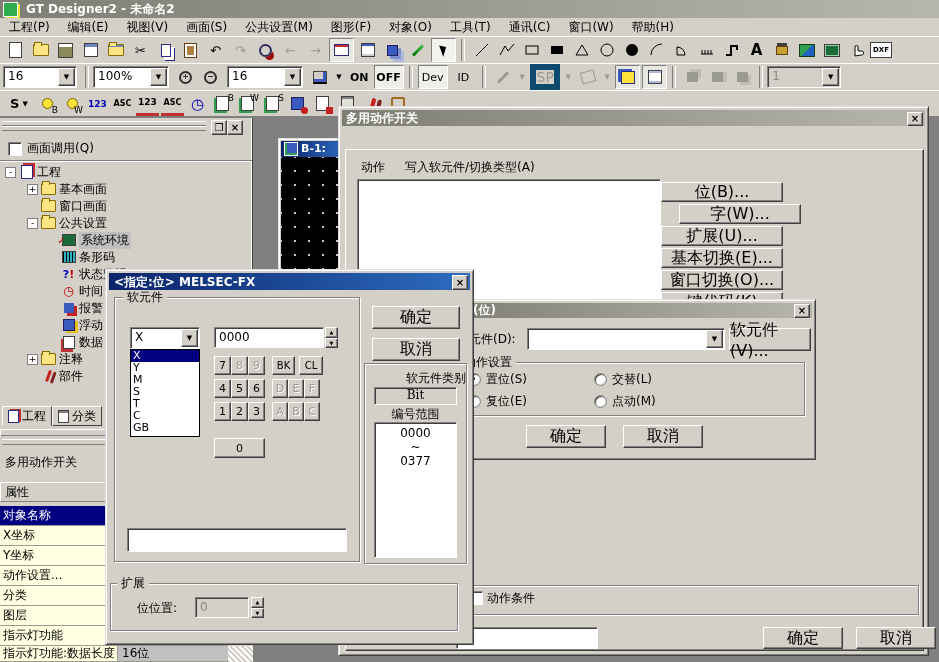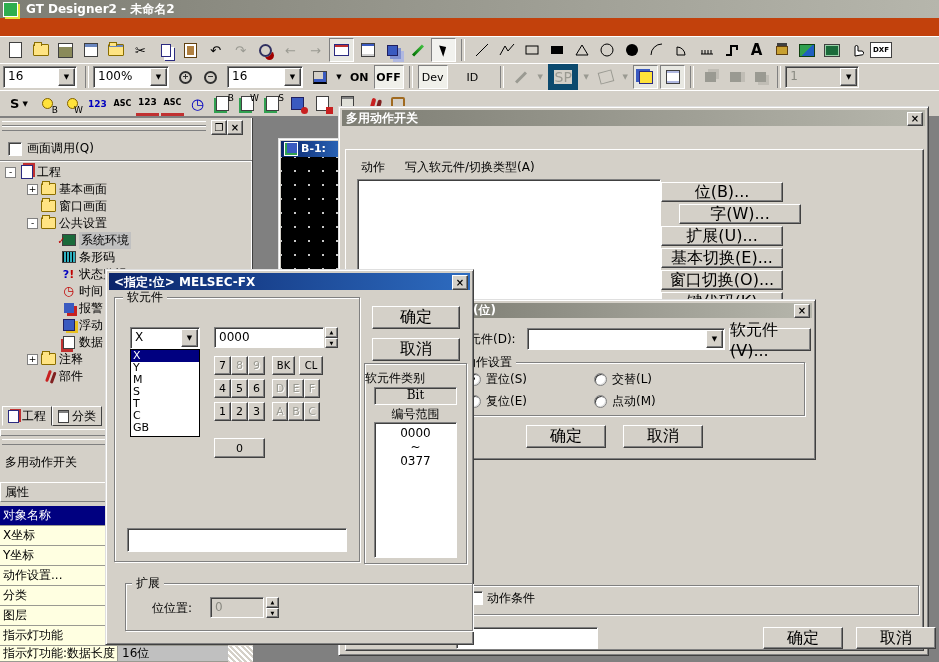--- a/index.html
+++ b/index.html
@@ -67,20 +67,33 @@
 </head>
 <body>
 
 <div class="screen">
 
   <div class="abs grad-inact" style="left:0;top:0;width:939px;height:18px">
     <span class="abs" style="left:3px;top:2px;width:13px;height:13px;background:#2fae4f;border:1px solid #fff;box-shadow:2px 2px 0 #e8e23a"></span>
     <span class="abs ttxt" style="left:26px;top:1px">GT Designer2 - 未命名2</span>
   </div>
 
+  <div class="abs" style="left:0;top:18px;width:939px;height:18px;background:#d4d0c8;display:flex;align-items:center">
+    <span style="padding:0 9px">工程(P)</span>
+    <span style="padding:0 9px">编辑(E)</span>
+    <span style="padding:0 9px">视图(V)</span>
+    <span style="padding:0 9px">画面(S)</span>
+    <span style="padding:0 9px">公共设置(M)</span>
+    <span style="padding:0 9px">图形(F)</span>
+    <span style="padding:0 9px">对象(O)</span>
+    <span style="padding:0 9px">工具(T)</span>
+    <span style="padding:0 9px">通讯(C)</span>
+    <span style="padding:0 9px">窗口(W)</span>
+    <span style="padding:0 9px">帮助(H)</span>
+  </div>
 
   <div class="tbar" style="top:36px;height:27px">
     <span class="tbtn">
         <span style="width:11px;height:14px;background:#fff;border:1px solid #404040"></span>
       </span>
     <span class="tbtn">
         <span class="fol"></span>
       </span>
     <span class="tbtn">
         <span style="width:13px;height:13px;background:#8a8a5a;border:1px solid #404040;box-shadow:inset 0 3px 0 #fff"></span>
@@ -220,21 +233,21 @@
         <span class="carrow">▼</span>
       </span>
     <span class="tbtn">
         <span style="width:12px;height:10px;background:#d4d0c8;border:1px solid #404040;box-shadow:inset -3px -3px 0 #3a5ac0;border-bottom:2px solid #000"></span>
       </span>
     <span class="tbtn" style="width:12px;font-size:7px">▼</span>
     <span style="margin:0 4px;font-weight:bold;font-size:11px">ON</span>
     <span class="tbtn box" style="width:28px;font-size:11px;font-weight:bold;background:#f0f0ea">OFF</span>
     <span class="sep"></span>
     <span class="tbtn box" style="width:28px;font-size:11px;background:#f0f0ea">Dev</span>
-    <span style="margin:0 18px;font-size:11px">ID</span>
+    <span style="margin:0 9px;font-size:11px">ID</span>
     <span class="sep"></span>
     <span class="tbtn dis">
         <span style="width:14px;height:3px;background:#9a9a92;transform:rotate(-45deg)"></span>
       </span>
     <span class="tbtn dis" style="width:12px;font-size:7px">▼</span>
     <span class="tbtn dis" style="font-size:14px;border:6px solid #0c4a6e;width:18px;height:14px">SP</span>
     <span class="tbtn dis" style="width:12px;font-size:7px">▼</span>
     <span class="tbtn dis">
         <span style="width:12px;height:10px;background:#d4d0c8;border:1px solid #9a9a92;transform:rotate(-15deg)"></span>
       </span>
@@ -557,31 +570,31 @@
     <div class="key" style="left:142px;top:132px;width:15px;height:17px">3</div>
     <div class="key dis" style="left:166px;top:132px;width:14px;height:17px">A</div>
     <div class="key dis" style="left:182px;top:132px;width:14px;height:17px">B</div>
     <div class="key dis" style="left:198px;top:132px;width:14px;height:17px">C</div>
     <div class="key" style="left:108px;top:168px;width:49px;height:18px">0</div>
     <div class="abs in" style="left:21px;top:258px;width:218px;height:22px"></div>
 
     <div class="btn abs" style="left:266px;top:36px;width:86px;height:21px">确定</div>
     <div class="btn abs" style="left:266px;top:68px;width:86px;height:21px">取消</div>
     <div class="abs grp" style="left:258px;top:93px;width:101px;height:199px">
-      <div style="text-align:left;margin-top:6px">软元件类别</div>
+      <div style="text-align:right;margin-top:6px">软元件类别</div>
       <div class="abs ing" style="left:9px;top:23px;width:81px;height:16px;text-align:center;line-height:15px;font-family:'DejaVu Serif',serif">Bit</div>
       <div class="abs nw" style="left:0;top:42px;width:101px;text-align:center">编号范围</div>
       <div class="abs in" style="left:9px;top:58px;width:81px;height:134px;text-align:center">
         <div style="margin-top:3px">0000</div>
         <div>~</div>
         <div>0377</div>
       </div>
     </div>
 
-    <div class="abs grp" style="left:19px;top:313px;width:346px;height:46px">
+    <div class="abs grp" style="left:4px;top:313px;width:346px;height:46px">
       <span class="grplab" style="left:6px;top:-8px">扩展</span>
       <span class="abs nw" style="left:26px;top:16px">位位置:</span>
       <span class="abs ing" style="left:84px;top:13px;width:54px;height:21px;line-height:19px;padding-left:4px;box-sizing:border-box;color:#8a8a82">0</span>
       <span class="spin" style="left:140px;top:13px;width:13px;height:21px">
           <span>▲</span>
           <span>▼</span>
         </span>
     </div>
   </div>
 

